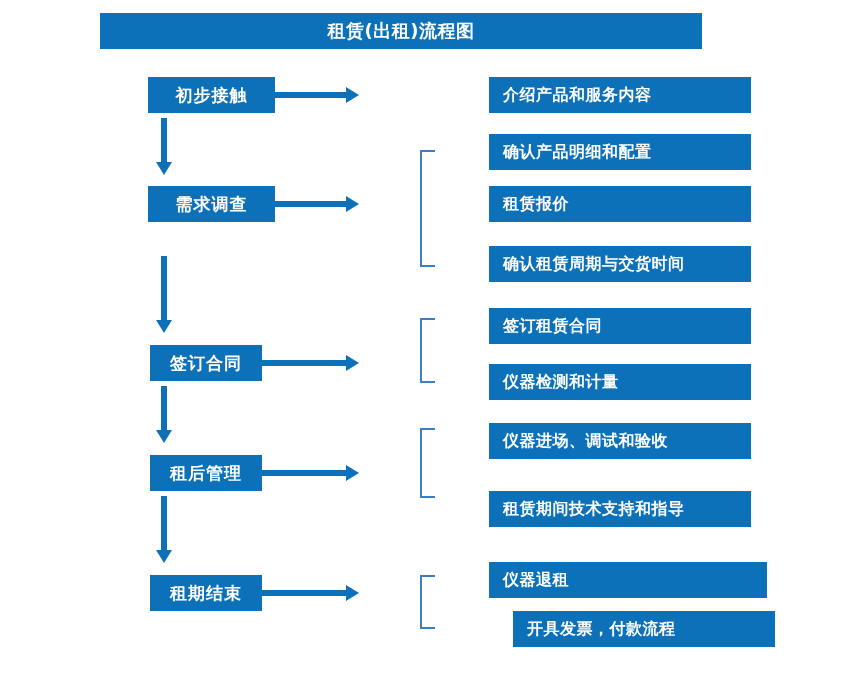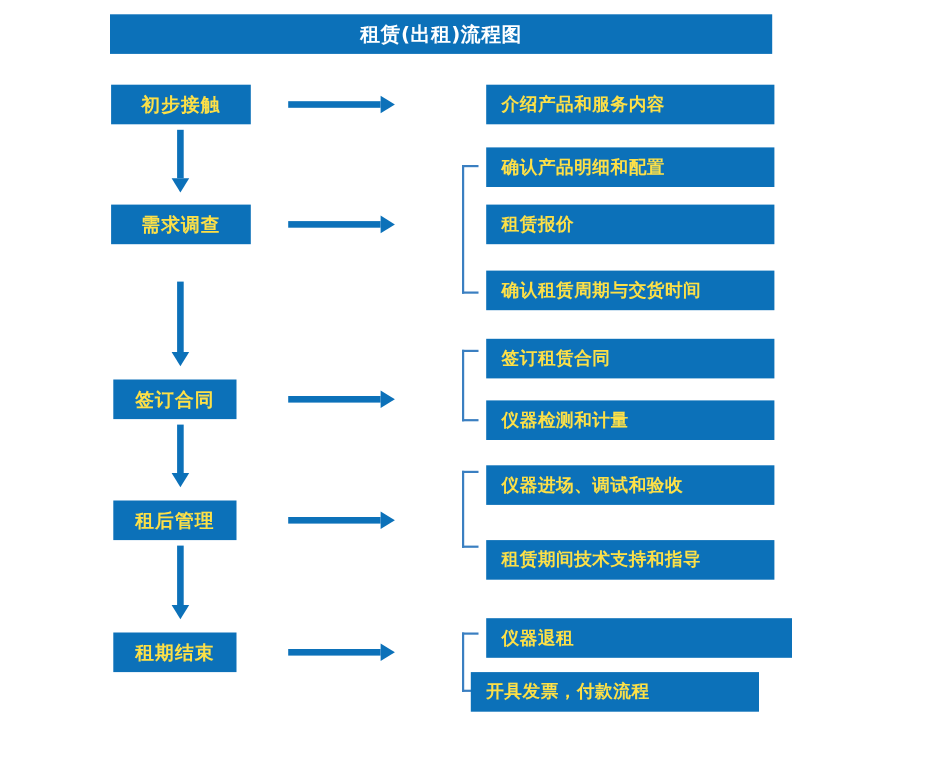--- a/index.html
+++ b/index.html
@@ -34,25 +34,26 @@
     display: flex;
     align-items: center;
     justify-content: center;
     letter-spacing: 0.5px;
   }
 
   
   .box {
     position: absolute;
     background: #0c71b9;
-    color: #fde047;
+    color: #ffffff;
     font-weight: bold;
     display: flex;
     align-items: center;
     box-sizing: border-box;
+    margin-left: 47px;
   }
   .box.stage {
     justify-content: center;
     font-size: 17px;
     letter-spacing: 1px;
   }
   .box.detail {
     justify-content: flex-start;
     padding-left: 14px;
     font-size: 16px;
@@ -179,15 +180,15 @@
   <div class="box detail" style="left:442px; top:308px; width:262px; height:36px;">签订租赁合同</div>
 
   <div class="box detail" style="left:442px; top:364px; width:262px; height:36px;">仪器检测和计量</div>
 
   <div class="box detail" style="left:442px; top:423px; width:262px; height:36px;">仪器进场、调试和验收</div>
 
   <div class="box detail" style="left:442px; top:491px; width:262px; height:36px;">租赁期间技术支持和指导</div>
 
   <div class="box detail" style="left:442px; top:562px; width:278px; height:36px;">仪器退租</div>
 
-  <div class="box detail" style="left:428px; top:611px; width:262px; height:36px;">开具发票，付款流程</div>
+  <div class="box detail" style="left:466px; top:611px; width:262px; height:36px;">开具发票，付款流程</div>
 
 </div>
 
 </body></html>

